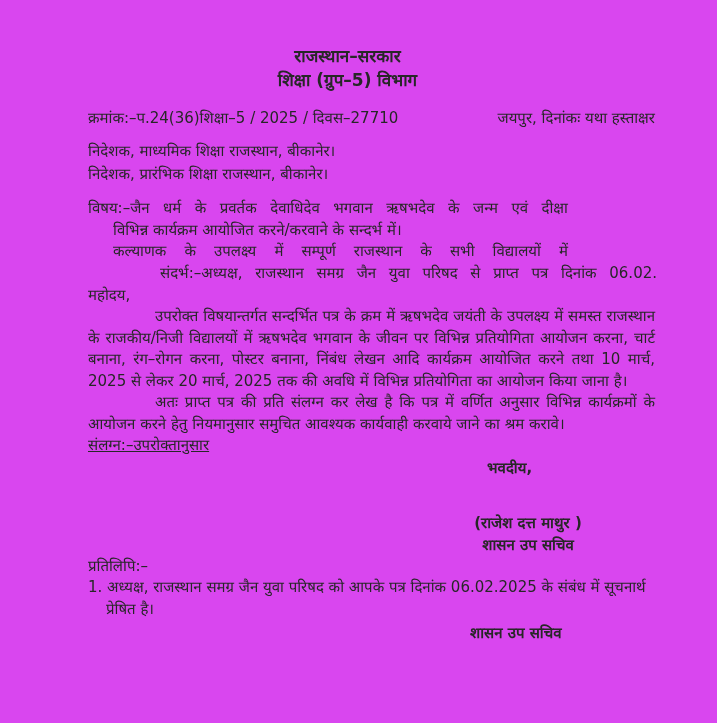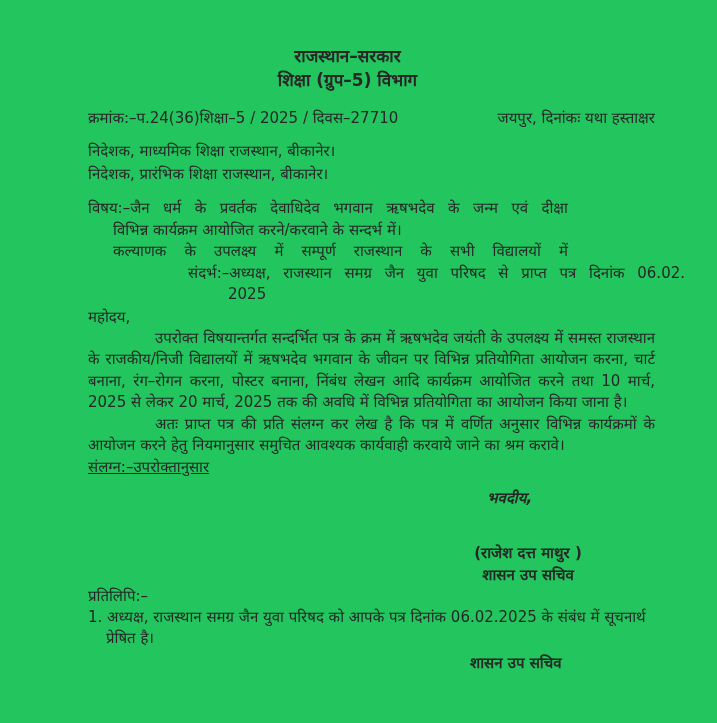--- a/index.html
+++ b/index.html
@@ -1,52 +1,52 @@
 <!DOCTYPE html>
 <html lang="hi"><head>
 <meta charset="utf-8">
 <style>
   * { margin: 0; padding: 0; box-sizing: border-box; }
   html, body { background: #ffffff; }
   .page {
     position: relative;
     width: 717px;
     height: 723px;
-    background: #22c55e;
+    background: #d946ef;
     color: #272727;
     font-family: "DejaVu Sans", sans-serif;
     font-size: 15px;
     line-height: 21px;
     padding: 44px 62px 0 88px;
     overflow: hidden;
   }
   .center-block { text-align: center; transform: translateX(-24px); }
   .doc-title { font-size: 17px; line-height: 24px; font-weight: 700; }
   .ref-row {
     display: flex;
     justify-content: space-between;
     margin-top: 16px;
     white-space: nowrap;
   }
   .addressees { margin-top: 11px; line-height: 23px; }
   .subject-block { margin-top: 12px; width: 480px; }
   .subject-line { line-height: 21.5px; }
   .hang { margin-left: 25px; width: 455px; }
   .stretch { text-align: justify; text-align-last: justify; }
-  .reference-block { margin-left: 100px; width: 497px; }
+  .reference-block { margin-left: 72px; width: 497px; }
   .ref-cont { margin-left: 40px; }
   .salutation { margin-top: 1px; }
   .body-para {
     width: 567px;
     text-align: justify;
     text-indent: 67px;
     line-height: 21.5px;
   }
   .enclosure { margin-top: 0px; text-decoration: underline; }
-  .closing { margin-top: 10px; margin-left: 399px; font-style: italic; }
+  .closing { margin-top: 2px; margin-left: 399px; }
   .sig-block { margin-top: 33px; margin-left: 360px; width: 160px; text-align: center; line-height: 22px; }
   .sig-name { white-space: nowrap; }
   .copy-label { margin-top: 0px; }
   .copy-item {
     width: 582px;
     padding-left: 18px;
     text-indent: -18px;
     line-height: 21.5px;
   }
   .footer-desig { margin-top: 3px; margin-left: 382px; font-weight: 600; }
@@ -73,21 +73,20 @@
   </div>
 
   <div class="subject-block">
     <div class="subject-line stretch">विषय:–जैन धर्म के प्रवर्तक देवाधिदेव भगवान ऋषभदेव के जन्म एवं दीक्षा</div>
     <div class="subject-line hang">विभिन्न कार्यक्रम आयोजित करने/करवाने के सन्दर्भ में।</div>
     <div class="subject-line hang stretch">कल्याणक के उपलक्ष्य में सम्पूर्ण राजस्थान के सभी विद्यालयों में</div>
   </div>
 
   <div class="reference-block">
     <div class="subject-line stretch">संदर्भ:–अध्यक्ष, राजस्थान समग्र जैन युवा परिषद से प्राप्त पत्र दिनांक 06.02.</div>
-    <div class="subject-line ref-cont">2025</div>
   </div>
 
   <div class="salutation">महोदय,</div>
 
   <div class="body-para">उपरोक्त विषयान्तर्गत सन्दर्भित पत्र के क्रम में ऋषभदेव जयंती के उपलक्ष्य में समस्त राजस्थान के राजकीय/निजी विद्यालयों में ऋषभदेव भगवान के जीवन पर विभिन्न प्रतियोगिता आयोजन करना, चार्ट बनाना, रंग–रोगन करना, पोस्टर बनाना, निंबंध लेखन आदि कार्यक्रम आयोजित करने तथा 10 मार्च, 2025 से लेकर 20 मार्च, 2025 तक की अवधि में विभिन्न प्रतियोगिता का आयोजन किया जाना है।</div>
 
   <div class="body-para">अतः प्राप्त पत्र की प्रति संलग्न कर लेख है कि पत्र में वर्णित अनुसार विभिन्न कार्यक्रमों के आयोजन करने हेतु नियमानुसार समुचित आवश्यक कार्यवाही करवाये जाने का श्रम करावे।</div>
 
   <div class="enclosure">संलग्न:–उपरोक्तानुसार</div>
 

